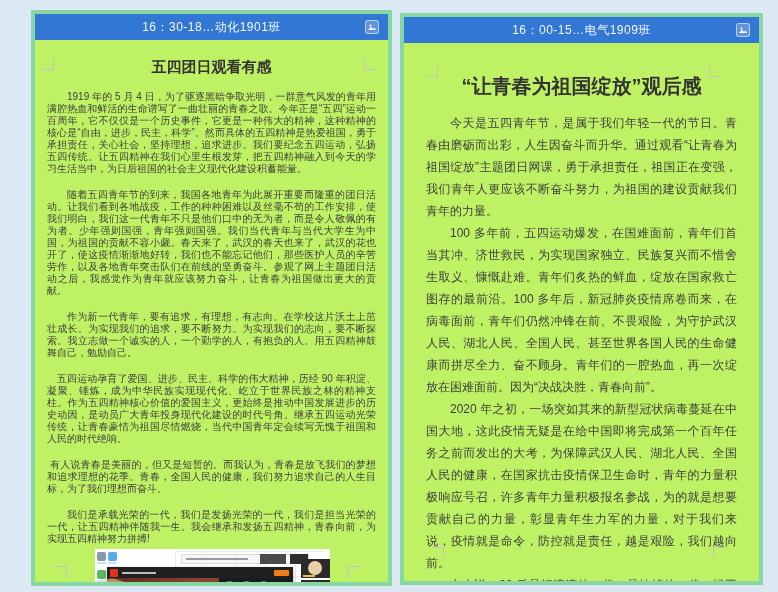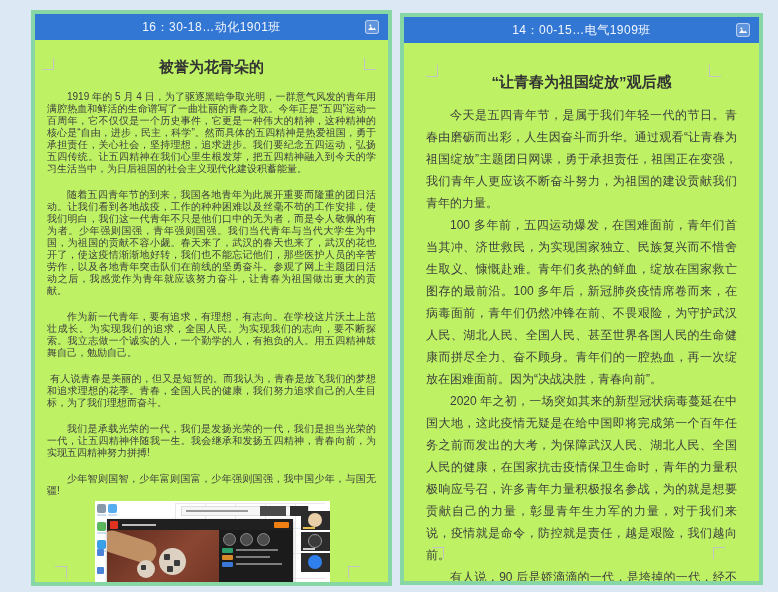--- a/index.html
+++ b/index.html
@@ -26,21 +26,21 @@
     display:flex;align-items:center;justify-content:center;box-sizing:border-box;
   }
   .hdr-icon svg{display:block;}
   .doc-body{position:relative;}
   #left-panel .doc-body{padding:0 12px;}
   #right-panel .doc-body{padding:0 22px;}
   .doc-title{
     text-align:center;font-weight:bold;color:#333;
   }
   #left-panel .doc-title{font-size:15px;margin:18px 0 10px;}
-  #right-panel .doc-title{font-size:15px;margin:30px 0 12px;}
+  #right-panel .doc-title{font-size:20px;margin:30px 0 12px;}
   .para{color:#3d3d3d;text-align:justify;margin:14px 0 1px;}
   #left-panel .para{font-size:10px;line-height:12px;}
   #right-panel .para{font-size:12px;line-height:22px;margin:0;}
   .ind2{text-indent:2em;}
   .ind1{text-indent:1em;}
   .ind0{text-indent:.3em;}
   
   .mark{position:absolute;width:11px;height:11px;}
   .mark.tl,.mark.tr{border-bottom:1px solid #c3c3c3;}
   .mark.bl,.mark.br{border-top:1px solid #c3c3c3;}
@@ -115,27 +115,27 @@
         </svg>
     </span>
   </div>
 
   <span class="mark tl" style="left:7px;top:44px;"></span>
   <span class="mark tr" style="right:12px;top:44px;"></span>
   <span class="mark bl" style="left:20px;bottom:4px;"></span>
   <span class="mark br" style="right:28px;bottom:4px;"></span>
 
   <div class="doc-body">
-    <h1 class="doc-title">被誉为花骨朵的</h1>
+    <h1 class="doc-title">五四团日观看有感</h1>
     <p class="para ind2">1919 年的 5 月 4 日，为了驱逐黑暗争取光明，一群意气风发的青年用满腔热血和鲜活的生命谱写了一曲壮丽的青春之歌。今年正是“五四”运动一百周年，它不仅仅是一个历史事件，它更是一种伟大的精神，这种精神的核心是“自由，进步，民主，科学”。然而具体的五四精神是热爱祖国，勇于承担责任，关心社会，坚持理想，追求进步。我们要纪念五四运动，弘扬五四传统。让五四精神在我们心里生根发芽，把五四精神融入到今天的学习生活当中，为日后祖国的社会主义现代化建设积蓄能量。</p>
     <p class="para ind2">随着五四青年节的到来，我国各地青年为此展开重要而隆重的团日活动。让我们看到各地战疫，工作的种种困难以及丝毫不苟的工作安排，使我们明白，我们这一代青年不只是他们口中的无为者，而是令人敬佩的有为者。少年强则国强，青年强则国强。我们当代青年与当代大学生为中国，为祖国的贡献不容小觑。春天来了，武汉的春天也来了，武汉的花也开了，使这疫情渐渐地好转，我们也不能忘记他们，那些医护人员的辛苦劳作，以及各地青年突击队们在前线的坚勇奋斗。参观了网上主题团日活动之后，我感觉作为青年就应该努力奋斗，让青春为祖国做出更大的贡献。</p>
-    <p class="para ind2">作为新一代青年，要有追求，有理想，有志向。在学校这片沃土上茁壮成长。为实现我们的追求，全国人民。为实现我们的志向，要不断探索。我立志做一个诚实的人，一个勤学的人，有抱负的人。用五四精神鼓舞自己，勉励自己。</p>
+    <p class="para ind2">作为新一代青年，要有追求，有理想，有志向。在学校这片沃土上茁壮成长。为实现我们的追求，要不断努力。为实现我们的志向，要不断探索。我立志做一个诚实的人，一个勤学的人，有抱负的人。用五四精神鼓舞自己，勉励自己。</p>
+    <p class="para ind1">五四运动孕育了爱国、进步、民主、科学的伟大精神，历经 90 年积淀、凝聚、锤炼，成为中华民族实现现代化、屹立于世界民族之林的精神支柱。作为五四精神核心价值的爱国主义，更始终是推动中国发展进步的历史动因，是动员广大青年投身现代化建设的时代号角。继承五四运动光荣传统，让青春豪情为祖国尽情燃烧，当代中国青年定会续写无愧于祖国和人民的时代绝响。</p>
     <p class="para ind0">有人说青春是美丽的，但又是短暂的。而我认为，青春是放飞我们的梦想和追求理想的花季。青春，全国人民的健康，我们努力追求自己的人生目标，为了我们理想而奋斗。</p>
     <p class="para ind2">我们是承载光荣的一代，我们是发扬光荣的一代，我们是担当光荣的一代，让五四精神伴随我一生。我会继承和发扬五四精神，青春向前，为实现五四精神努力拼搏!</p>
-    <p class="para ind2">少年智则国智，少年富则国富，少年强则国强，我中国少年，与国无疆!</p>
 
     <div class="attachment">
       <div class="att-grid"></div>
 
       <div class="att-deskicons">
         <span class="dicon d1"></span><span class="dicon d2"></span>
         <span class="dicon d4"></span><span class="dicon d5"></span>
         <span class="dicon d6"></span><span class="dicon d3"></span>
       </div>
       <span class="att-edgeicon" style="top:48px;"></span>
@@ -201,21 +201,21 @@
           </div>
 
       </div>
 
     </div>
   </div>
 </div>
 
 <div class="panel" id="right-panel">
   <div class="win-header">
-    <span class="title">14：00-15…电气1909班</span>
+    <span class="title">16：00-15…电气1909班</span>
     <span class="hdr-icon">
       <svg width="8" height="8" viewBox="0 0 8 8">
           <circle cx="2.4" cy="2.4" r="1" fill="#fff"></circle>
           <path d="M0 7 L3 3.5 L5 6 L6.3 4.6 L8 7 Z" fill="#fff"></path>
         </svg>
     </span>
   </div>
 
   <span class="mark tl" style="left:22px;top:48px;"></span>
   <span class="mark tr" style="right:38px;top:48px;"></span>

